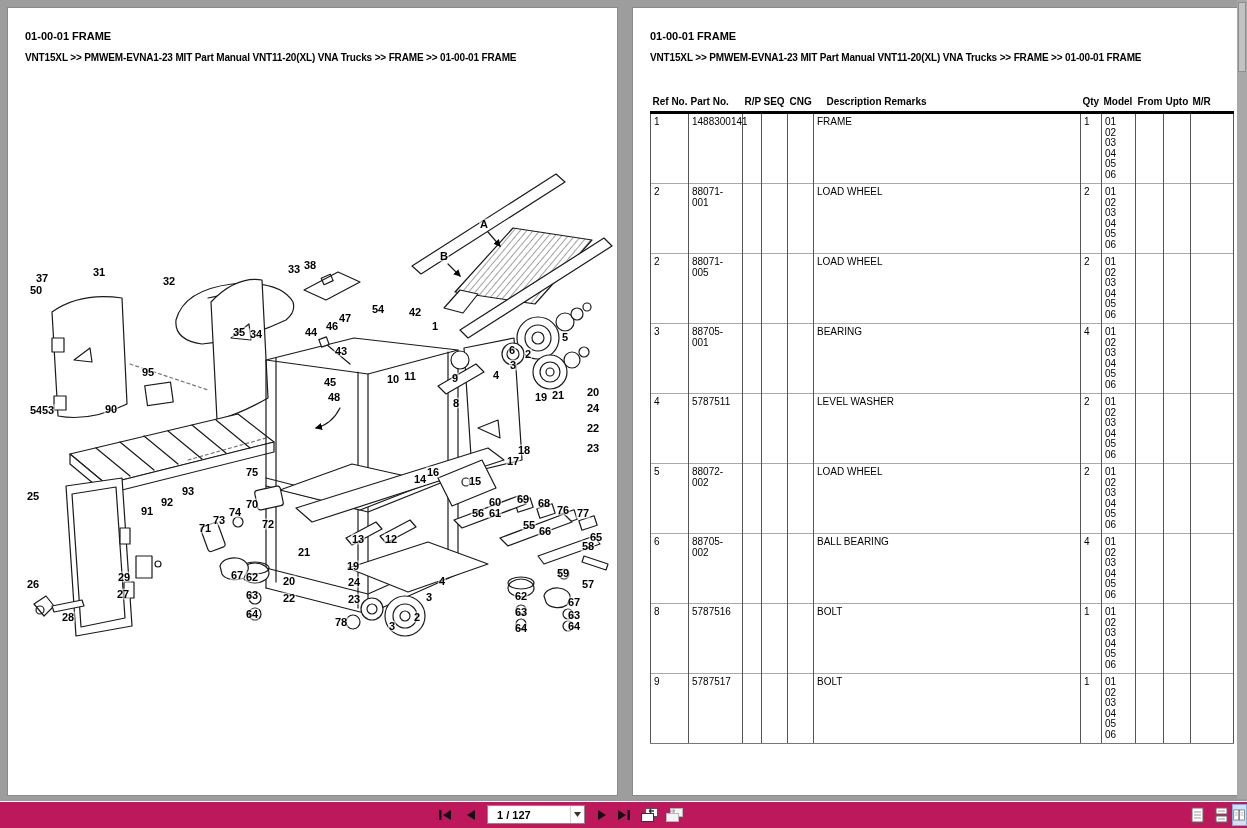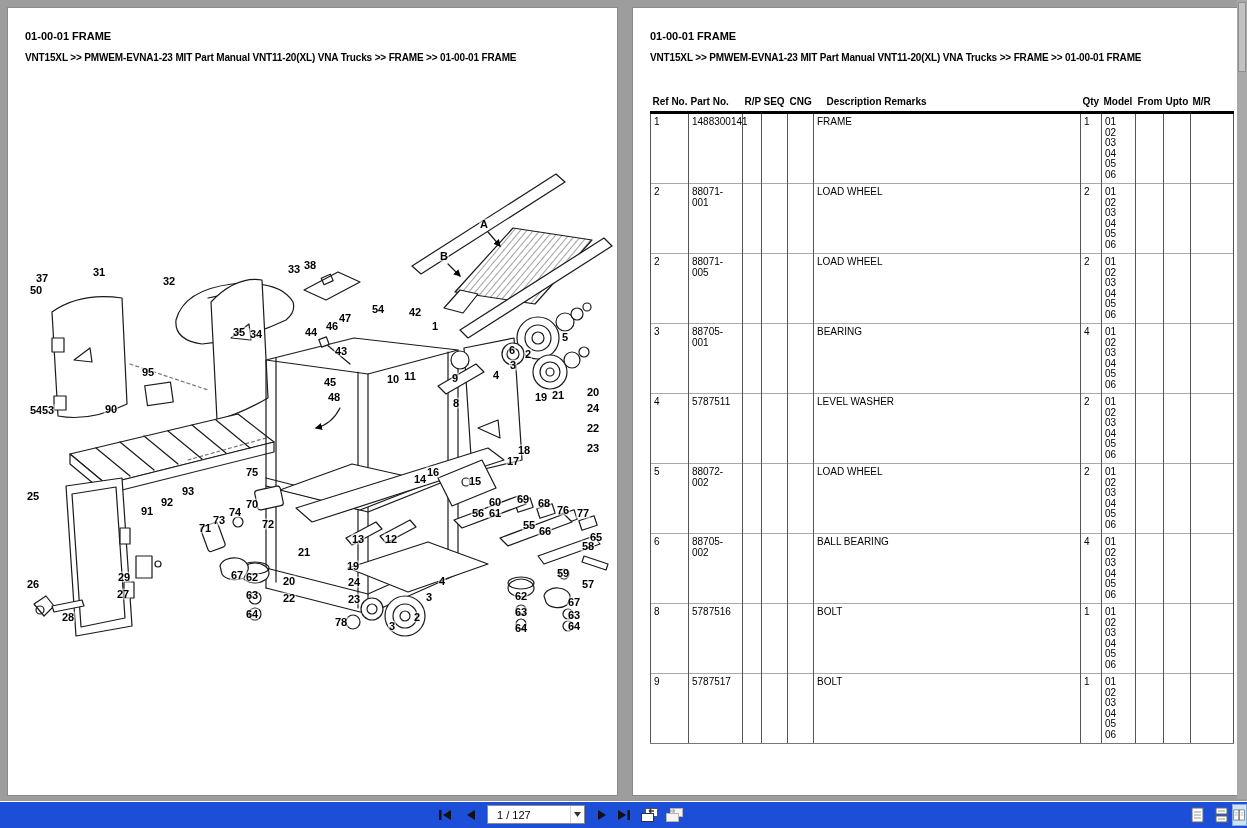--- a/index.html
+++ b/index.html
@@ -34,22 +34,22 @@
                   border-left:1px solid #555;border-right:1px solid #555;
                   border-top:1px solid #aaa;}
   #parts-table tr:last-child td{border-bottom:1px solid #777;}
   #parts-table td .mline{line-height:10.5px;}
 
   
   #v-scrollbar{position:absolute;right:0;top:0;width:10px;height:799px;background:#a8a8a8;}
   #v-scrollbar .thumb{position:absolute;left:1px;top:2px;width:8px;height:70px;background:#c2c2c2;border:1px solid #8f8f8f;box-sizing:border-box;}
 
   
-  #toolbar{position:absolute;left:0;top:800px;width:1247px;height:28px;background:#1d4ed8;
-           border-top:1px solid #9a9a9a;box-shadow:inset 0 1px 0 #fff;}
+  #toolbar{position:absolute;left:0;top:800px;width:1247px;height:28px;background:#be185d;
+           border-top:1px solid #9a9a9a;box-shadow:inset 0 1px 0 #fff;font-weight:bold;}
   .tbtn{position:absolute;top:3px;width:22px;height:22px;display:flex;align-items:center;justify-content:center;cursor:pointer;}
   #page-combo{position:absolute;left:487px;top:4px;width:98px;height:19px;background:#fff;
               border:1px solid #8a8a8a;box-sizing:border-box;display:flex;align-items:center;
               font-size:11px;color:#000;cursor:pointer;}
   #page-combo .val{flex:1;padding-left:9px;}
   #page-combo .drop{width:13px;height:100%;display:flex;align-items:center;justify-content:center;border-left:1px solid #d5d5d5;}
   .layout-btn{position:absolute;top:3px;width:22px;height:22px;display:flex;align-items:center;justify-content:center;cursor:pointer;}
   .layout-btn.selected{background:#cfe3f7;border:1px solid #84acd7;box-sizing:border-box;}
 </style>
 </head>

